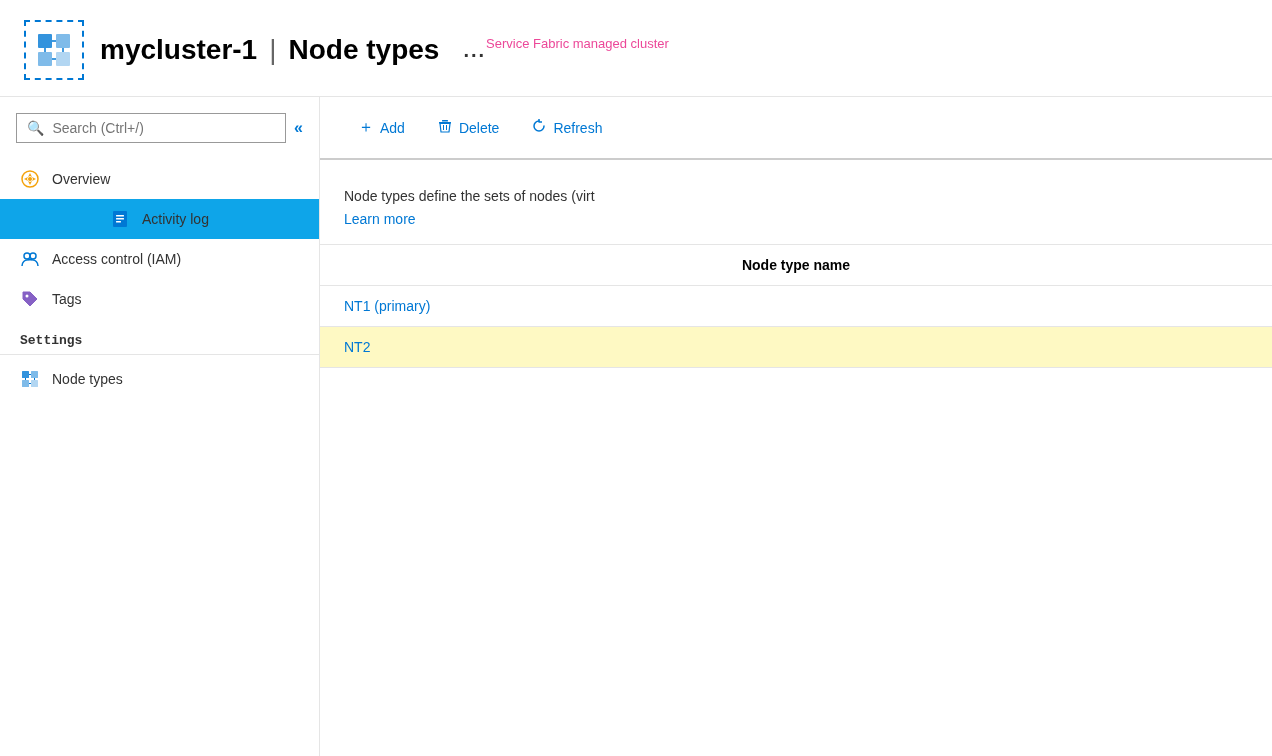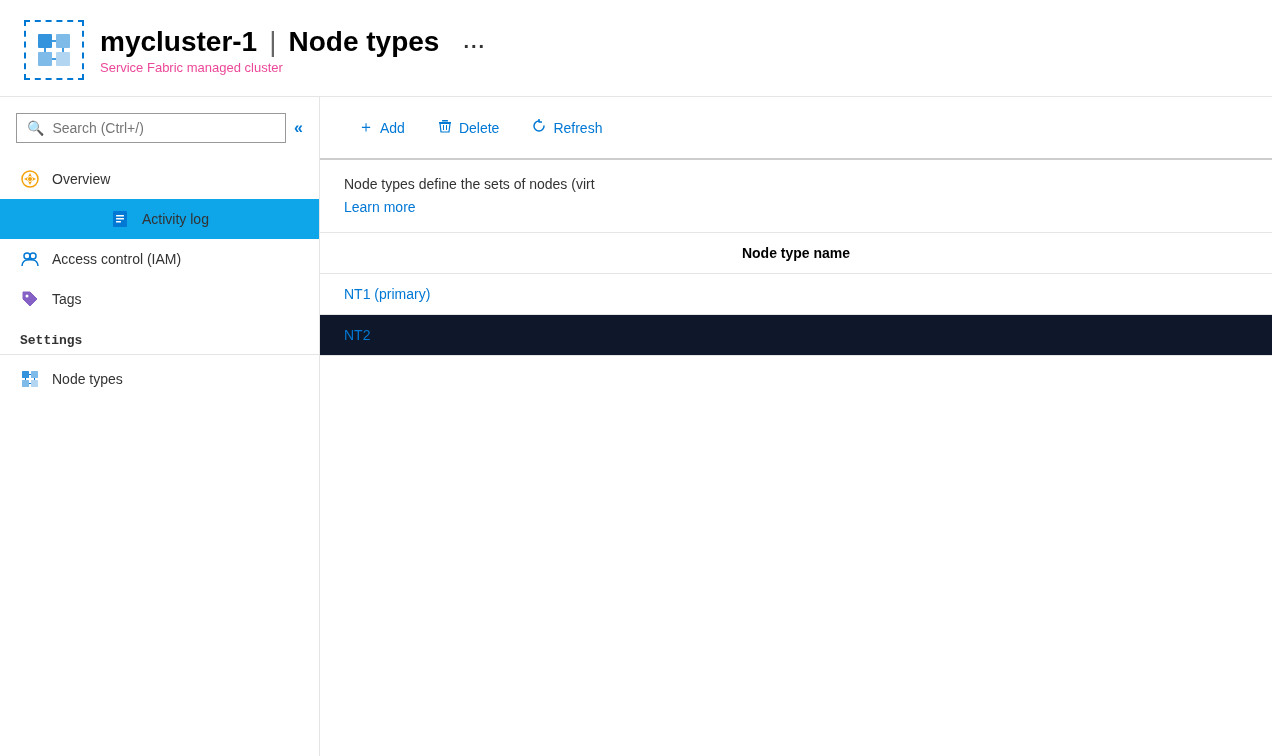--- a/index.html
+++ b/index.html
@@ -38,21 +38,21 @@
       flex-shrink: 0;
     }
 
     .header-icon svg {
       width: 40px;
       height: 40px;
     }
 
     .header-text {
       display: flex;
-      flex-direction: column;
+      flex-direction: row;
     }
 
     .header-title {
       font-size: 28px;
       font-weight: 600;
       color: #000;
       display: flex;
       align-items: center;
       gap: 12px;
     }
@@ -192,21 +192,21 @@
       color: #0078d4;
       font-family: 'Segoe UI', Arial, sans-serif;
     }
 
     .toolbar-btn .btn-icon {
       font-size: 16px;
     }
 
     
     .description {
-      padding: 16px 24px 16px 24px;
+      padding: 28px 24px 16px 24px;
       border-bottom: 1px solid #e5e5e5;
     }
 
     .description-text {
       font-size: 14px;
       color: #333;
       margin-bottom: 6px;
     }
 
     .learn-more-link {
@@ -232,21 +232,21 @@
 
     .table-row {
       padding: 12px 24px;
       font-size: 14px;
       color: #0078d4;
       border-bottom: 1px solid #e5e5e5;
       cursor: pointer;
     }
 
     .table-row.selected {
-      background: #0f172a;
+      background: #fef9c3;
     }
 
     .table-row.selected .row-text {
       color: #0078d4;
     }
   </style>
 </head>
 <body>
 
 <div class="page-container">

